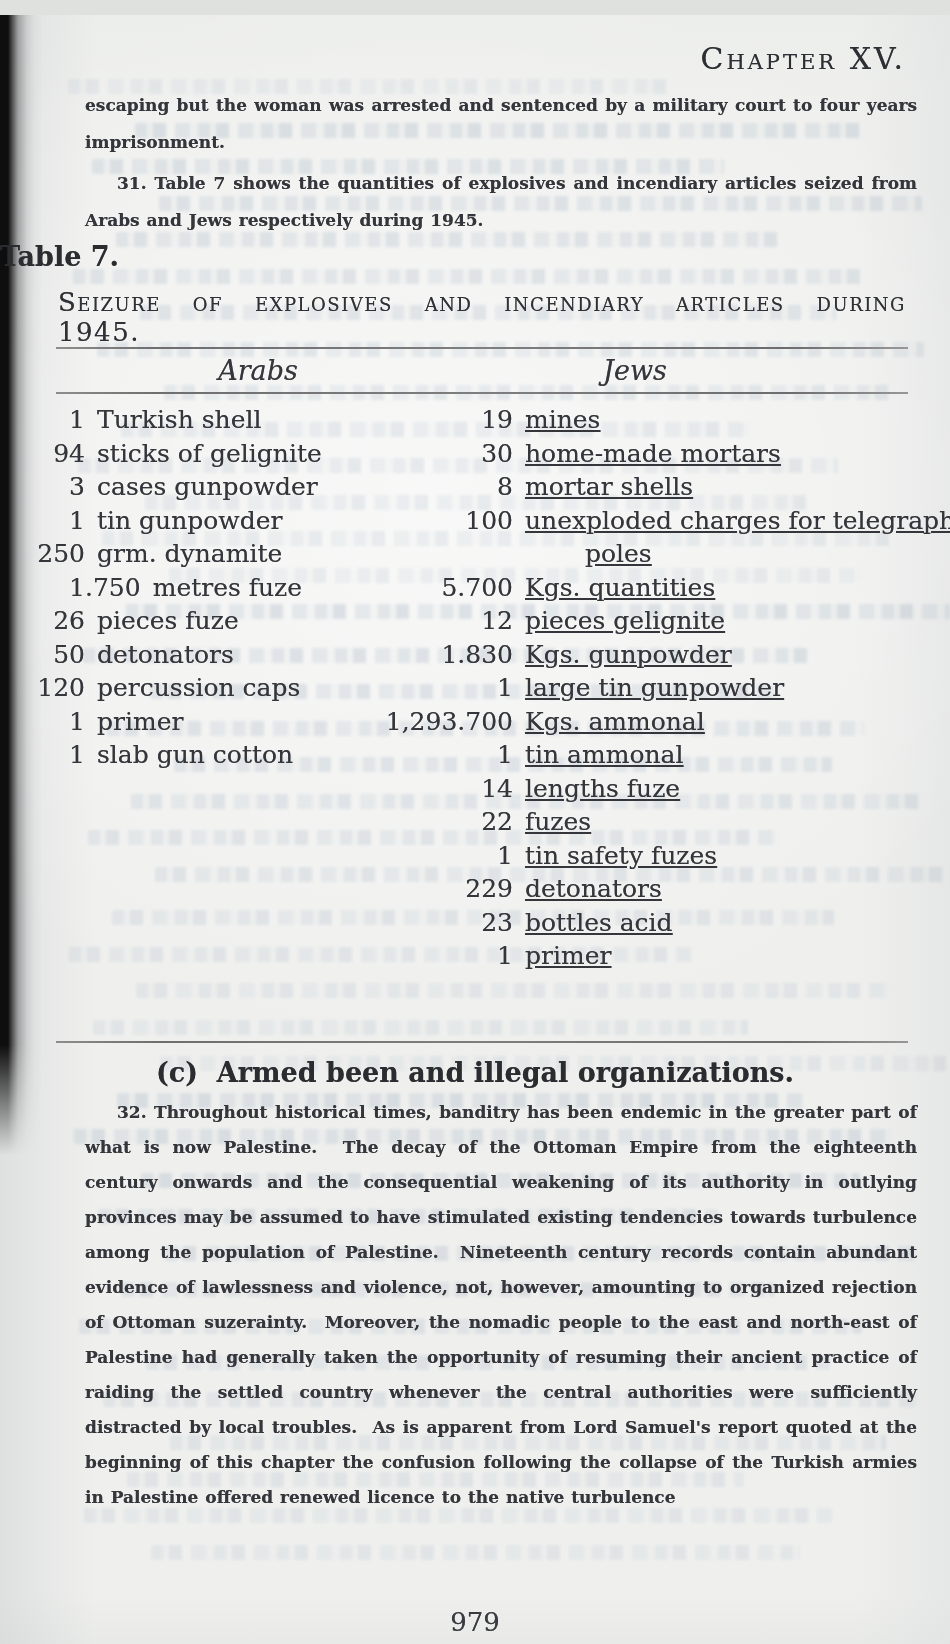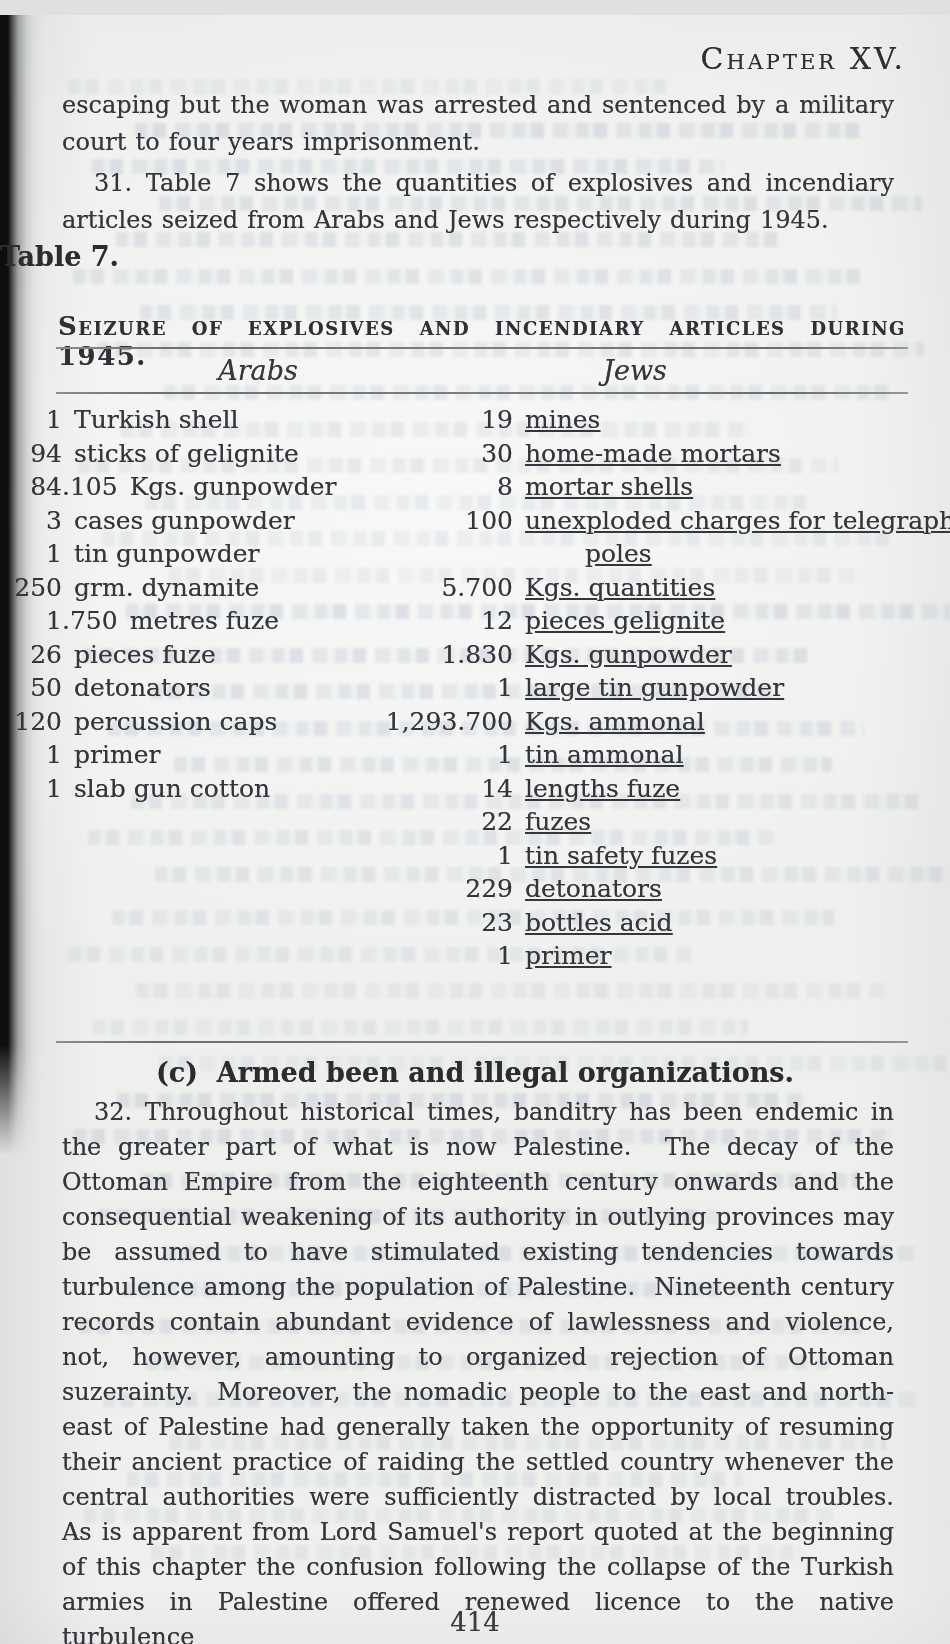--- a/index.html
+++ b/index.html
@@ -28,42 +28,42 @@
   .ghost-line{
     position:absolute;height:15px;border-radius:2px;
     background:repeating-linear-gradient(90deg,
       rgba(128,150,176,.22) 0 12px, rgba(128,150,176,.05) 12px 18px,
       rgba(118,140,168,.24) 18px 31px, rgba(128,150,176,0) 31px 40px,
       rgba(128,150,176,.18) 40px 55px, rgba(128,150,176,.04) 55px 63px);
   }
   .abs{position:absolute;}
   .ink{text-shadow:0 0 .6px rgba(53,54,60,.65);}
   .para{
-    left:62px;width:832px;font-size:24px;line-height:37px;
-    text-align:justify;white-space:pre-wrap;word-spacing:.06em;
+    left:85px;width:832px;font-size:17px;line-height:37px;
+    text-align:justify;white-space:pre-wrap;word-spacing:.06em;font-weight:bold;
   }
   .indent{text-indent:32px;}
   #running-header{
     top:26px;right:44px;font-size:30px;
     font-variant-caps:small-caps;letter-spacing:3px;color:#2e2f34;
   }
   #table-title{top:226px;left:0;width:950px;text-align:left;font-weight:bold;font-size:27px;color:#2b2c30;}
   #table-caption{
-    top:296px;left:58px;width:848px;font-size:26px;
+    top:272px;left:58px;width:848px;font-size:26px;
     font-variant-caps:small-caps;letter-spacing:1.5px;word-spacing:9px;
-    text-align:justify;text-align-last:justify;color:#303136;font-weight:bold;
+    text-align:justify;text-align-last:justify;color:#303136;
   }
   .rule{left:56px;width:852px;height:2px;background:linear-gradient(90deg,#8d8d8d,#6e6e6e 12%,#7e7e7e 50%,#6c6c6c 86%,#979797);}
   #rule-top{top:332px;} #rule-mid{top:377px;} #rule-bottom{top:1026px;}
   .col-header{top:340px;font-style:italic;font-size:27px;text-align:center;color:#36373c;}
   #col-header-arabs{left:58px;width:400px;}
   #col-header-jews{left:455px;width:360px;}
   #table-body{top:388px;left:0;width:950px;font-size:25px;}
   .tcol{position:absolute;top:0;}
-  #col-arabs{left:12px;width:420px;}
+  #col-arabs{left:1px;width:420px;padding-left:34px;}
   #col-jews{left:383px;width:530px;}
   .trow{line-height:33.5px;white-space:nowrap;}
   .qty-int{display:inline-block;width:50px;text-align:right;}
   .qty-frac{display:inline-block;}
   .qty-full{display:inline-block;width:130px;text-align:right;}
   .item{margin-left:12px;}
   #col-jews .item{
     display:inline-block;vertical-align:top;white-space:normal;
     max-width:376px;padding-left:60px;text-indent:-60px;text-decoration:underline;
   }
@@ -136,21 +136,20 @@
 
   <div id="col-header-arabs" class="abs col-header ink">Arabs</div>
   <div id="col-header-jews" class="abs col-header ink">Jews</div>
 
   <div id="rule-mid" class="abs rule"></div>
 
   <div id="table-body" class="abs ink">
     <div id="col-arabs" class="tcol">
         <div class="trow"><span class="qty-int">1</span><span class="qty-frac"></span><span class="item">Turkish shell</span></div>
         <div class="trow"><span class="qty-int">94</span><span class="qty-frac"></span><span class="item">sticks of gelignite</span></div>
-        <div class="trow"><span class="qty-int">84</span><span class="qty-frac">.105</span><span class="item">Kgs. gunpowder</span></div>
         <div class="trow"><span class="qty-int">3</span><span class="qty-frac"></span><span class="item">cases gunpowder</span></div>
         <div class="trow"><span class="qty-int">1</span><span class="qty-frac"></span><span class="item">tin gunpowder</span></div>
         <div class="trow"><span class="qty-int">250</span><span class="qty-frac"></span><span class="item">grm. dynamite</span></div>
         <div class="trow"><span class="qty-int">1</span><span class="qty-frac">.750</span><span class="item">metres fuze</span></div>
         <div class="trow"><span class="qty-int">26</span><span class="qty-frac"></span><span class="item">pieces fuze</span></div>
         <div class="trow"><span class="qty-int">50</span><span class="qty-frac"></span><span class="item">detonators</span></div>
         <div class="trow"><span class="qty-int">120</span><span class="qty-frac"></span><span class="item">percussion caps</span></div>
         <div class="trow"><span class="qty-int">1</span><span class="qty-frac"></span><span class="item">primer</span></div>
         <div class="trow"><span class="qty-int">1</span><span class="qty-frac"></span><span class="item">slab gun cotton</span></div>
       </div>
@@ -173,15 +172,15 @@
         <div class="trow"><span class="qty-full">1</span><span class="item">primer</span></div>
       </div>
   </div>
 
   <div id="rule-bottom" class="abs rule"></div>
 
   <div id="section-heading" class="abs ink">(c)  Armed been and illegal organizations.</div>
 
   <div id="para-32" class="abs para indent ink">32. Throughout historical times, banditry has been endemic in the greater part of what is now Palestine.  The decay of the Ottoman Empire from the eighteenth century onwards and the consequential weakening of its authority in outlying provinces may be assumed to have stimulated existing tendencies towards turbulence among the population of Palestine.  Nineteenth century records contain abundant evidence of lawlessness and violence, not, however, amounting to organized rejection of Ottoman suzerainty.  Moreover, the nomadic people to the east and north-east of Palestine had generally taken the opportunity of resuming their ancient practice of raiding the settled country whenever the central authorities were sufficiently distracted by local troubles.  As is apparent from Lord Samuel's report quoted at the beginning of this chapter the confusion following the collapse of the Turkish armies in Palestine offered renewed licence to the native turbulence</div>
 
-  <div id="page-number" class="abs ink">414</div>
+  <div id="page-number" class="abs ink">979</div>
 
 </div>
 
 </body></html>

